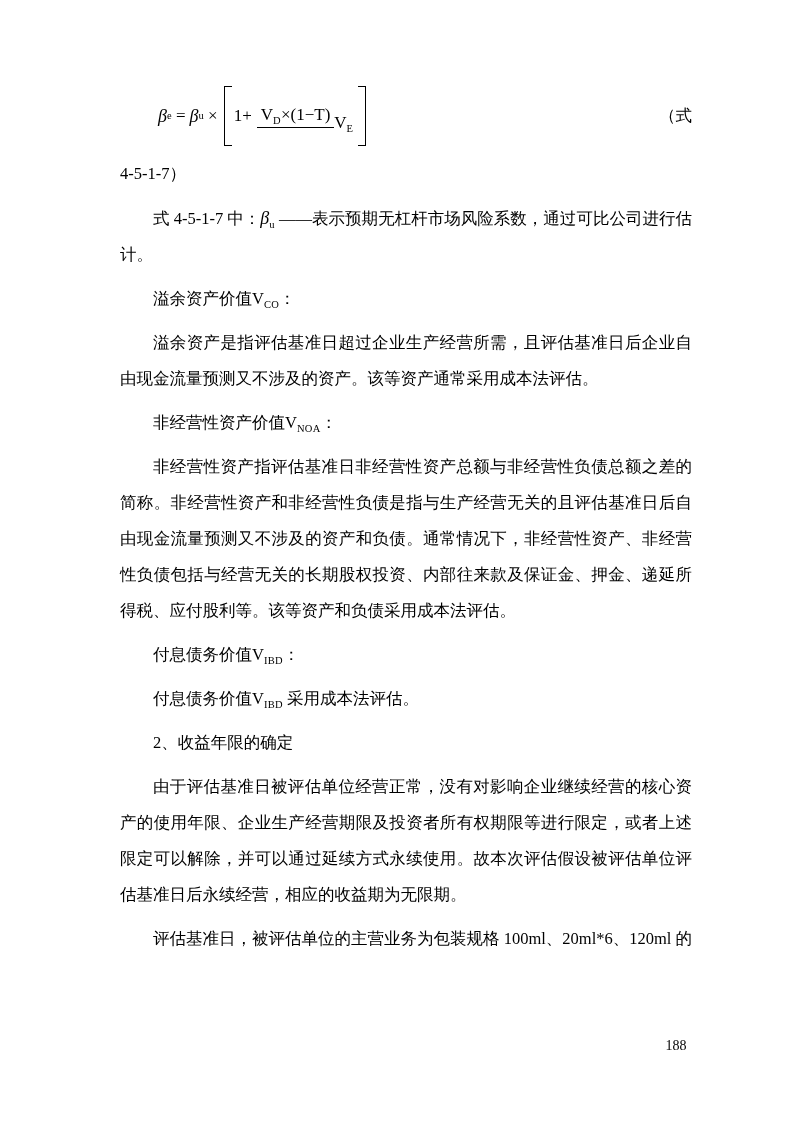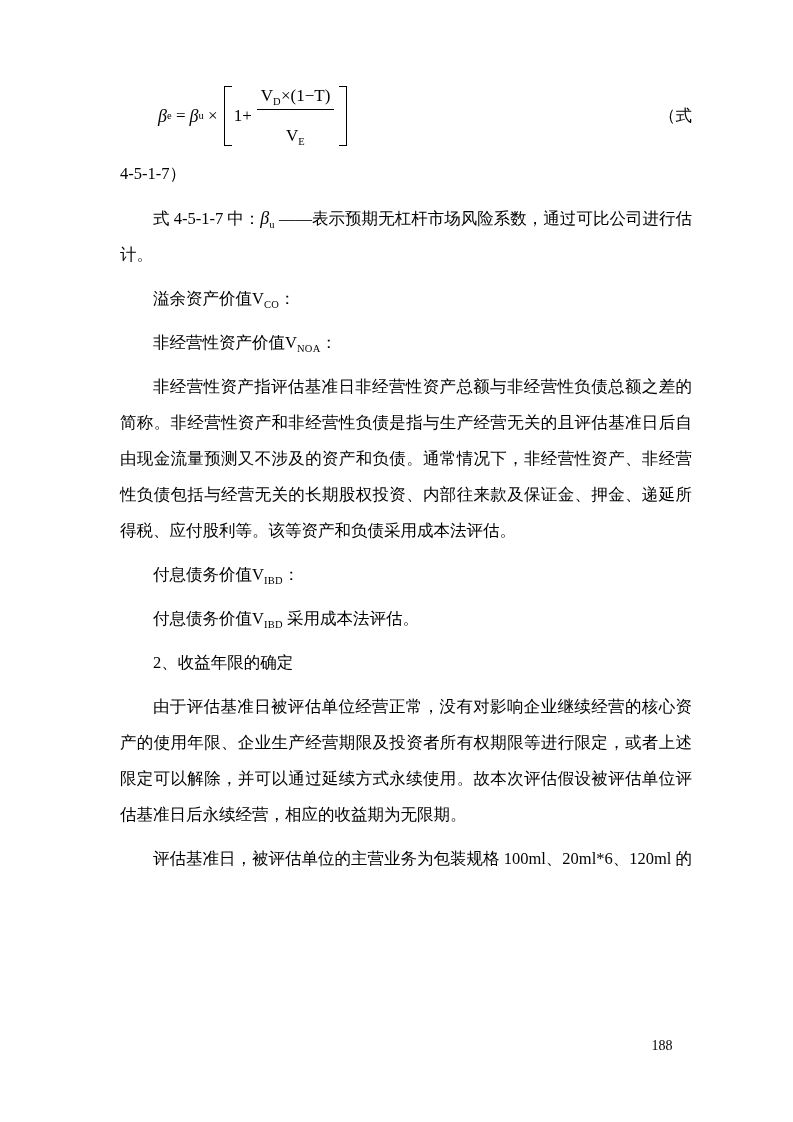--- a/index.html
+++ b/index.html
@@ -48,32 +48,32 @@
   .fitem{margin-right:2px;}
   .bracket{
     display:inline-block;
     width:7px;height:58px;
     margin:0 2px;
   }
   .bracket-left{border-left:1.6px solid #000;border-top:1.6px solid #000;border-bottom:1.6px solid #000;}
   .bracket-right{border-right:1.6px solid #000;border-top:1.6px solid #000;border-bottom:1.6px solid #000;}
   .frac{
     display:inline-flex;
-    flex-direction:column;
+    flex-direction:row;
     align-items:center;
     margin:0 3px;
     line-height:1.35;
   }
   .frac .num{border-bottom:1.2px solid #000;padding:0 4px 1px 4px;}
   .frac .den{padding-top:15px;}
   .formula-label{font-size:16.5px;}
 
   .page-number{
     position:absolute;
-    left:642px;top:1038px;
+    left:656px;top:1038px;
     width:40px;
     text-align:center;
     font-size:14px;
   }
 </style>
 </head>
 <body>
 
 <div class="page">
   <div class="content">
@@ -97,20 +97,21 @@
       <span class="formula-label">（式</span>
     </div>
 
     <p class="noindent">4-5-1-7）</p>
 
     <p class="indent"><span>式 4-5-1-7 中：</span><span class="fvar">β</span><sub>u</sub><span> ——表示预期无杠杆市场风险系数，通过可比公司进行估计。</span></p>
 
 
     <p class="indent"><span>溢余资产价值</span><span class="latin">V</span><sub>CO</sub><span>：</span></p>
 
+    <p class="indent">溢余资产是指评估基准日超过企业生产经营所需，且评估基准日后企业自由现金流量预测又不涉及的资产。该等资产通常采用成本法评估。</p>
 
     <p class="indent"><span>非经营性资产价值</span><span class="latin">V</span><sub>NOA</sub><span>：</span></p>
 
     <p class="indent">非经营性资产指评估基准日非经营性资产总额与非经营性负债总额之差的简称。非经营性资产和非经营性负债是指与生产经营无关的且评估基准日后自由现金流量预测又不涉及的资产和负债。通常情况下，非经营性资产、非经营性负债包括与经营无关的长期股权投资、内部往来款及保证金、押金、递延所得税、应付股利等。该等资产和负债采用成本法评估。</p>
 
     <p class="indent"><span>付息债务价值</span><span class="latin">V</span><sub>IBD</sub><span>：</span></p>
 
     <p class="indent"><span>付息债务价值</span><span class="latin">V</span><sub>IBD</sub><span> 采用成本法评估。</span></p>
 
     <p class="indent">2、收益年限的确定</p>

